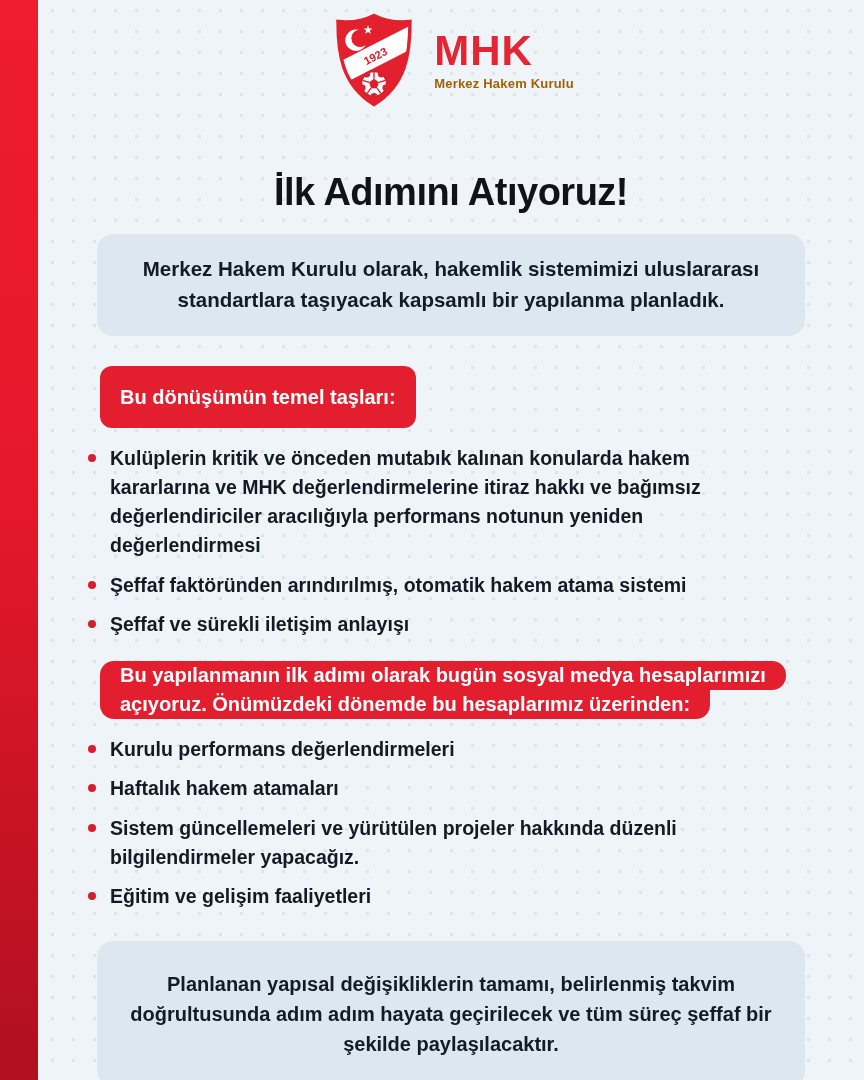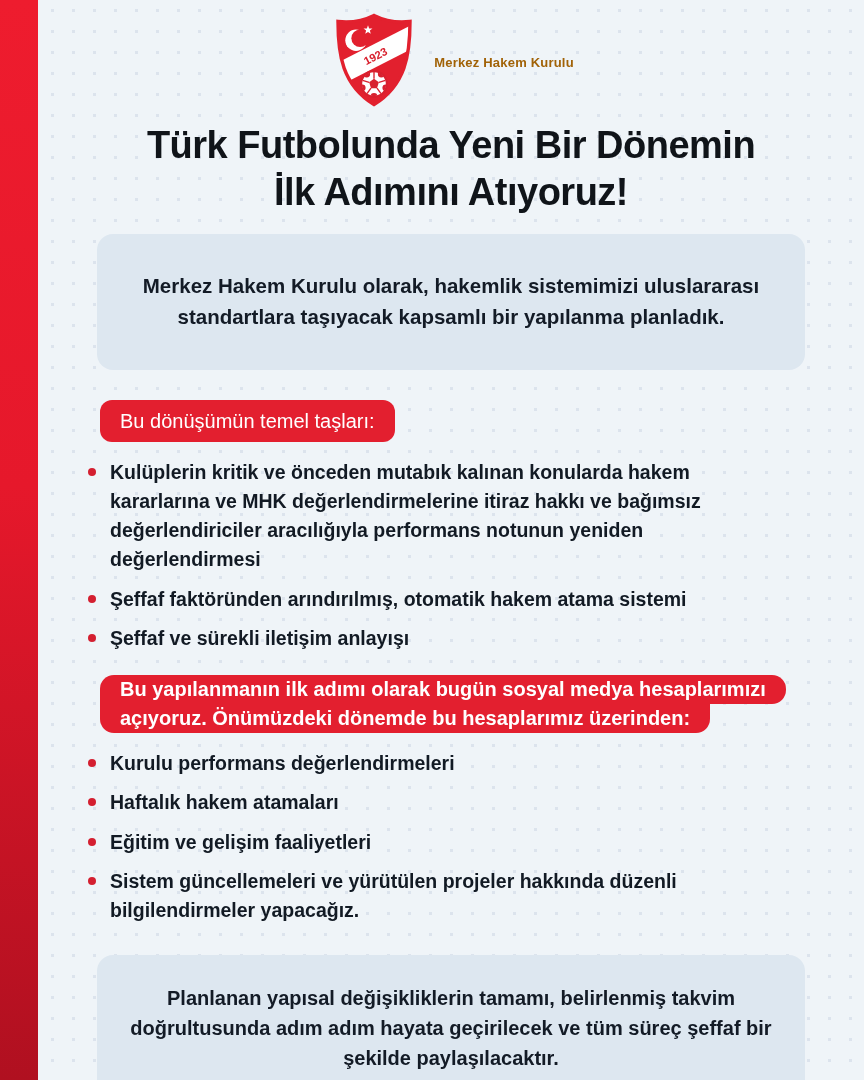--- a/index.html
+++ b/index.html
@@ -29,29 +29,29 @@
   .page-title {
     margin-top: 14px; text-align: center;
     font-size: 38px; font-weight: 800; color: #101419;
     line-height: 1.24; letter-spacing: -0.5px;
   }
 
   
   .info-box {
     margin: 18px auto 0 auto; width: 708px;
     background: #dde7f0; border-radius: 16px;
-    padding: 37px 34px; text-align: center;
+    padding: 20px 34px; text-align: center;
     font-size: 20.5px; font-weight: 700; line-height: 1.5; color: #131b26;
   }
 
   
   .badge {
     display: inline-block; background: #e31f2f; color: #ffffff;
-    font-weight: 400; font-size: 20px; line-height: 1.2;
-    padding: 9px 20px; border-radius: 12px;
+    font-weight: 700; font-size: 20px; line-height: 1.2;
+    padding: 19px 20px; border-radius: 12px;
   }
   .badge-1 { margin: 30px 0 0 22px; }
   .badge-2-wrap { margin: 22px 0 0 22px; }
   .badge-2-line { display: table; background: #e31f2f; color: #ffffff;
     font-weight: 800; font-size: 20px; line-height: 1.25; padding: 2px 20px; }
   .badge-2-line.first { border-radius: 14px 14px 14px 0; }
   .badge-2-line.second { border-radius: 0 0 14px 14px; }
 
   
   ul.bullets { list-style: none; margin: 16px 0 0 0; padding-left: 10px; width: 716px; }
@@ -106,26 +106,27 @@
             <circle cx="63.8" cy="88.5" r="4"></circle>
             <circle cx="50" cy="98.5" r="4"></circle>
             <circle cx="36.2" cy="88.5" r="4"></circle>
             <circle cx="41.5" cy="72.3" r="4"></circle>
           </g>
         </g>
       </g>
       <path d="M50 4 C40 9 26 13 8 11 C8 50 13 85 50 108 C87 85 92 50 92 11 C74 13 60 9 50 4 Z" fill="none" stroke="#e2202e" stroke-width="4"></path>
     </svg>
     <div class="wordmark">
+      <span class="mhk">MHK</span>
       <span class="sub">Merkez Hakem Kurulu</span>
     </div>
   </div>
 
   <h1 class="page-title">
-    <span>Türk Futbolunda Yeni Bir Dönemin</span><br>
+    <br>
     <span>İlk Adımını Atıyoruz!</span>
   </h1>
 
   <div class="info-box">
     <span>Merkez Hakem Kurulu olarak, hakemlik sistemimizi uluslararası standartlara taşıyacak kapsamlı bir yapılanma planladık.</span>
   </div>
 
   <div>
     <span class="badge badge-1">Bu dönüşümün temel taşları:</span>
   </div>
@@ -137,22 +138,22 @@
   </ul>
 
   <div class="badge-2-wrap">
     <div class="badge-2-line first">Bu yapılanmanın ilk adımı olarak bugün sosyal medya hesaplarımızı</div>
     <div class="badge-2-line second">açıyoruz. Önümüzdeki dönemde bu hesaplarımız üzerinden:</div>
   </div>
 
   <ul class="bullets">
     <li>Kurulu performans değerlendirmeleri</li>
     <li>Haftalık hakem atamaları</li>
+    <li>Sistem güncellemeleri ve yürütülen projeler hakkında düzenli bilgilendirmeler yapacağız.</li>
     <li>Eğitim ve gelişim faaliyetleri</li>
-    <li>Sistem güncellemeleri ve yürütülen projeler hakkında düzenli bilgilendirmeler yapacağız.</li>
   </ul>
 
   <div class="info-box outro">
     <p>Planlanan yapısal değişikliklerin tamamı, belirlenmiş takvim doğrultusunda adım adım hayata geçirilecek ve tüm süreç şeffaf bir şekilde paylaşılacaktır.</p>
 
   </div>
 
 </div>
 
 </body></html>

